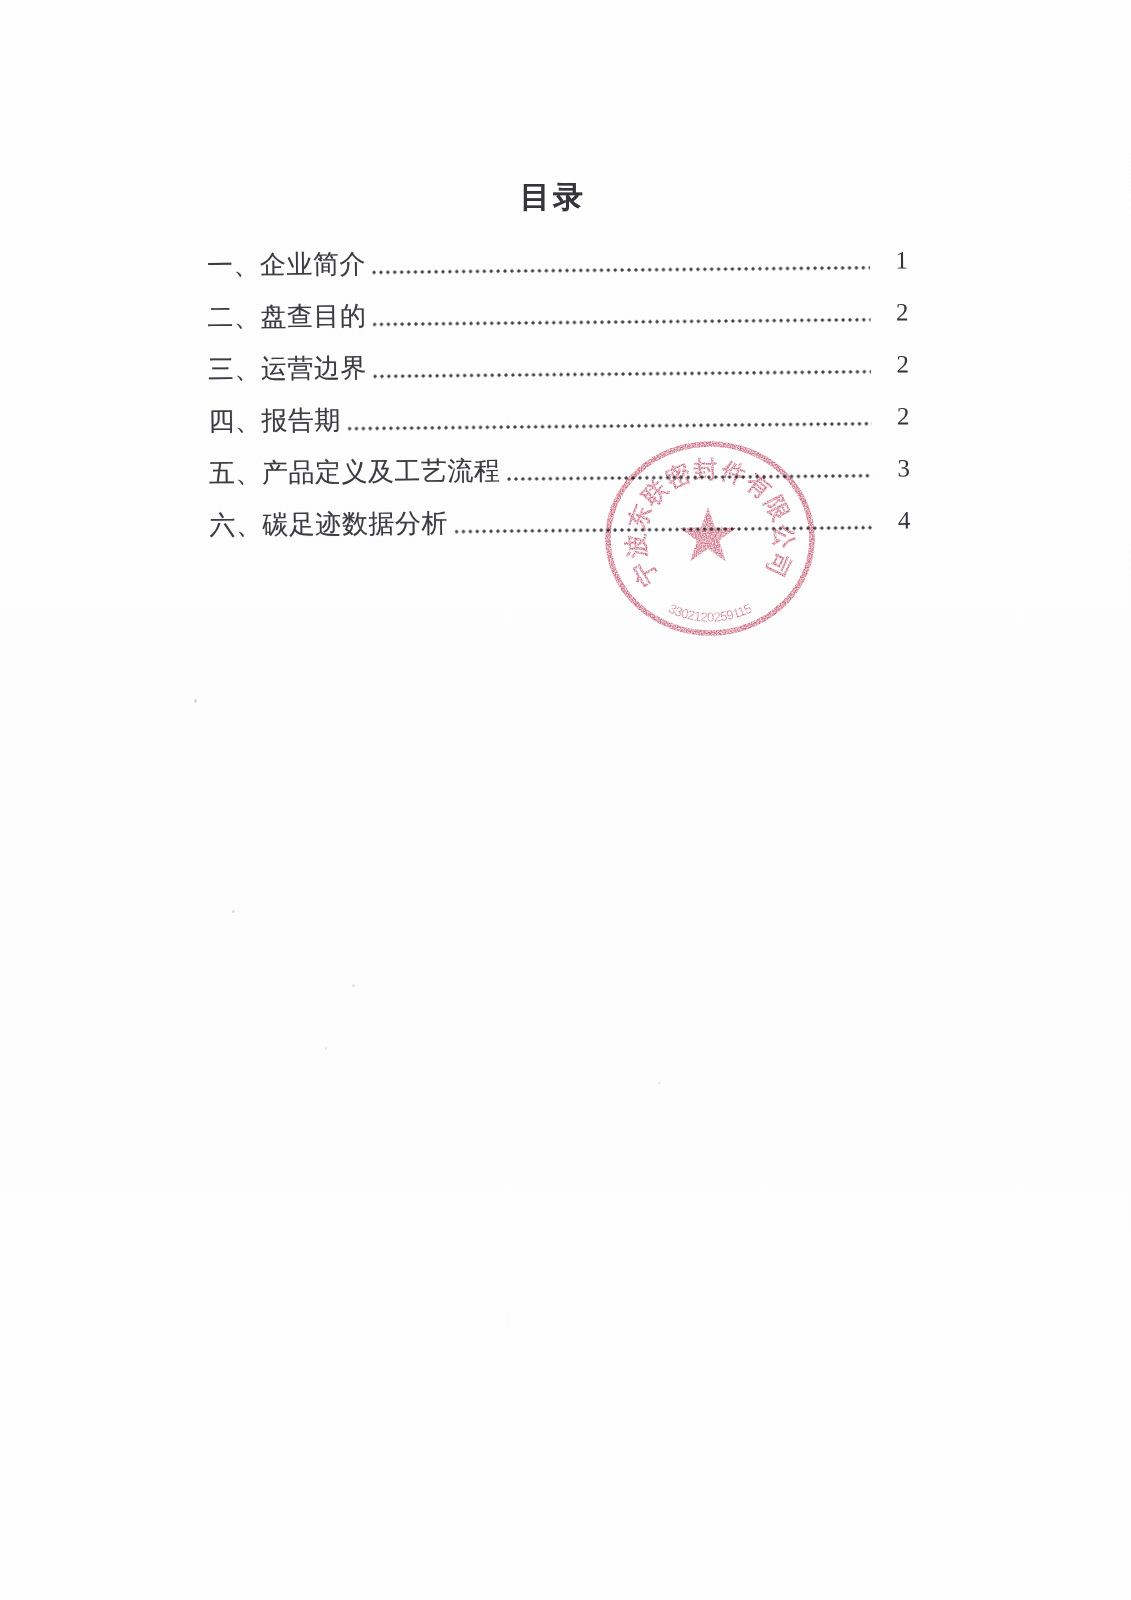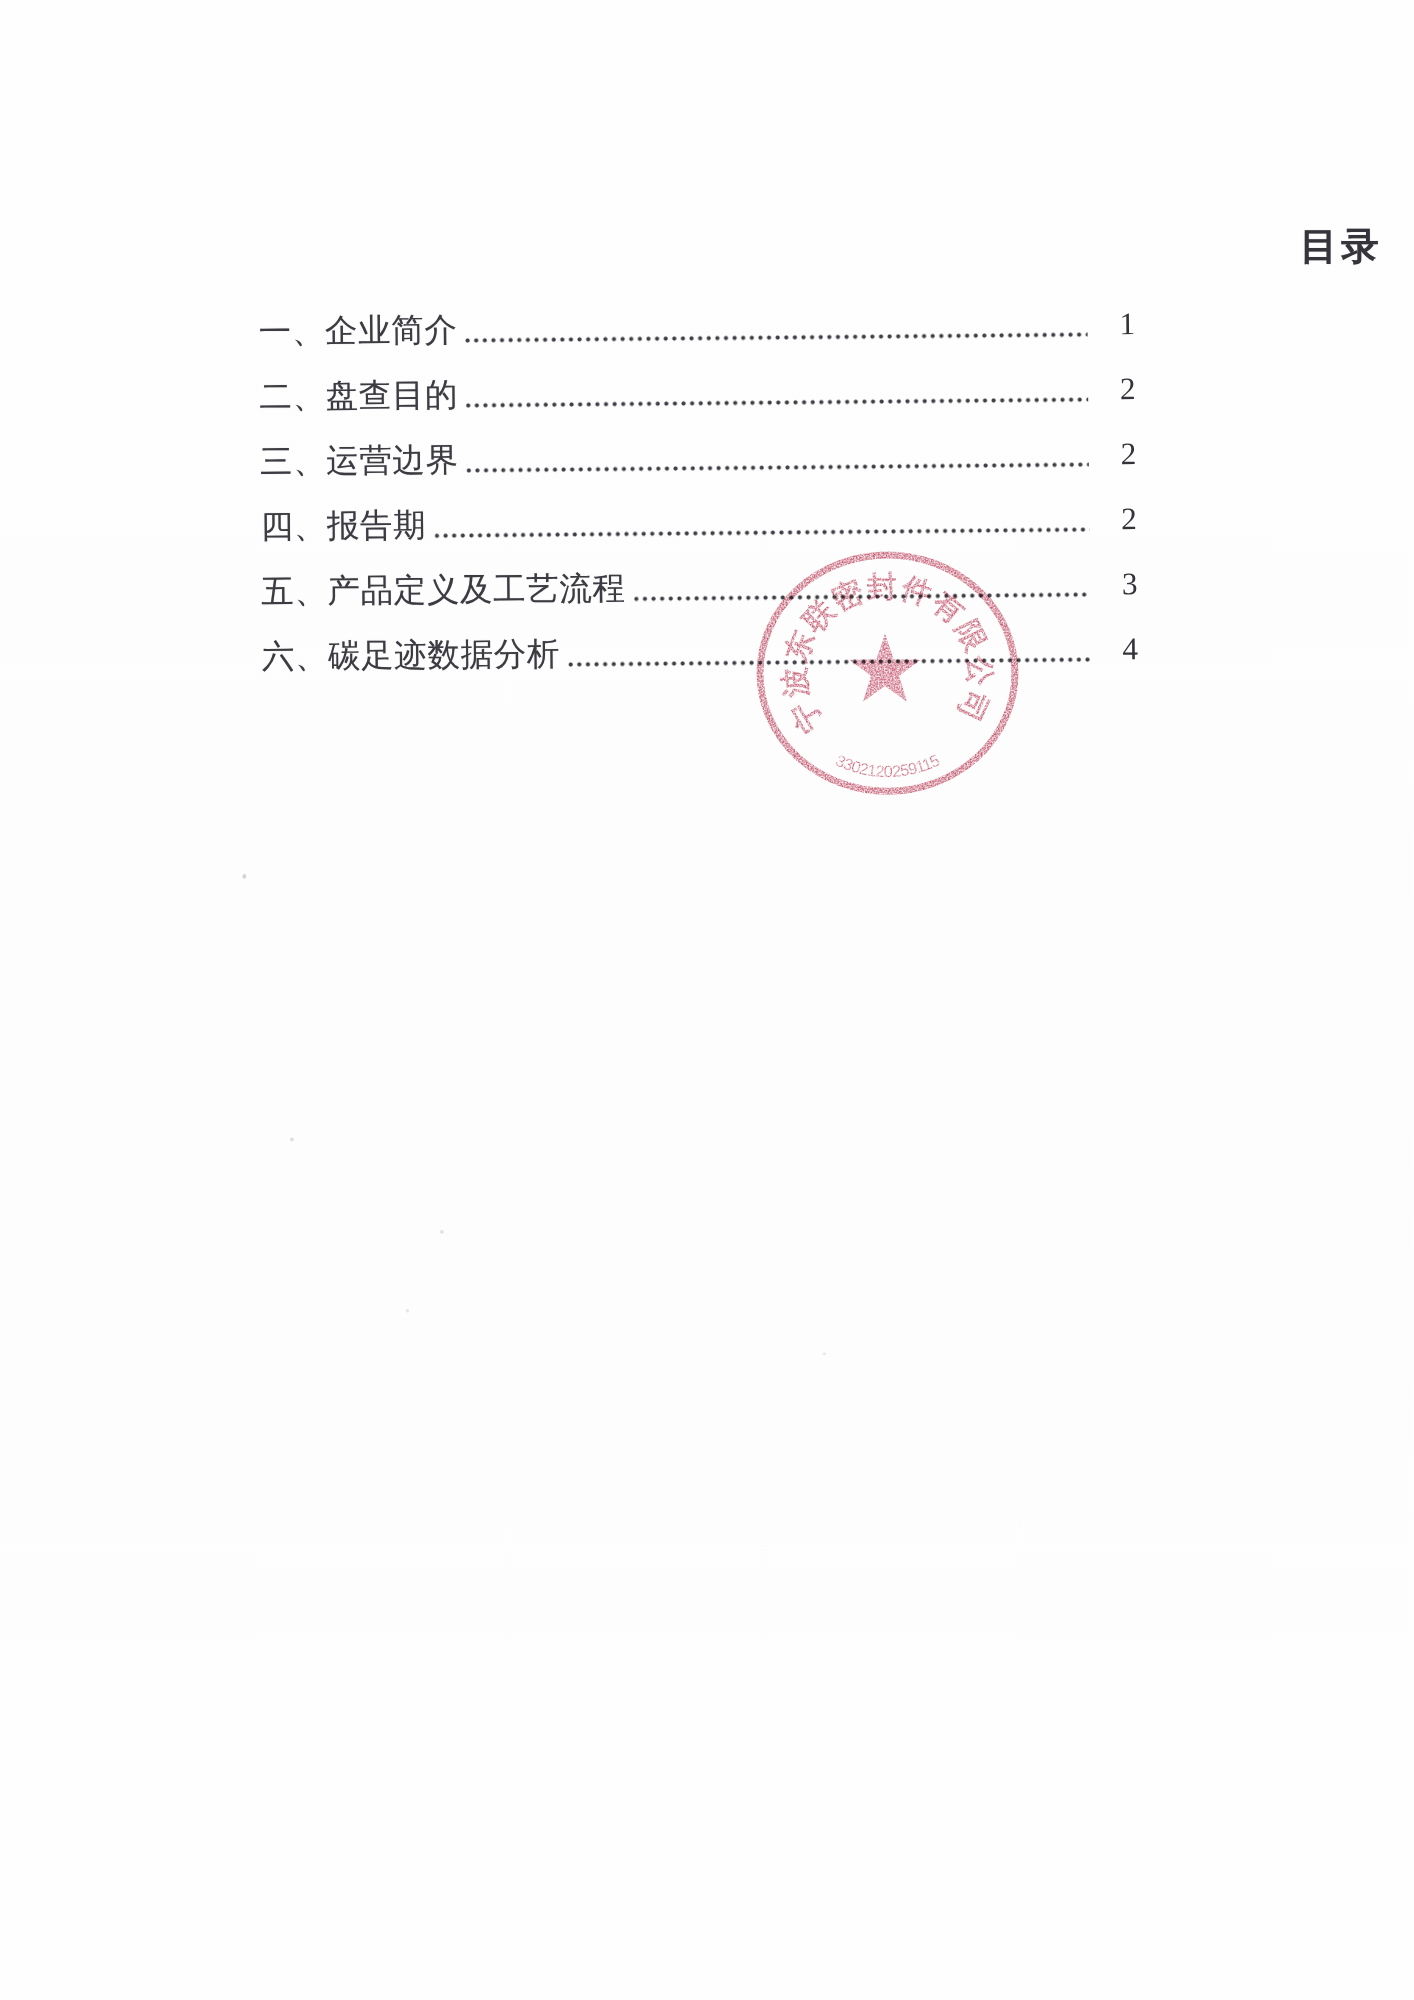--- a/index.html
+++ b/index.html
@@ -12,21 +12,21 @@
     overflow:hidden;
   }
   .page {
     position:absolute; inset:0;
     background:linear-gradient(180deg,#fefefe 0%,#fdfdfd 60%,#fefefe 100%);
   }
   
   .doc-title {
     position:absolute;
     top:177px; left:0; width:1106px;
-    text-align:right;
+    text-align:center;
     font-family:"Liberation Sans","DejaVu Sans",sans-serif;
     font-size:30px; font-weight:bold;
     letter-spacing:3px;
     color:#34343a;
     text-shadow:0 0 .6px rgba(52,52,58,.55);
   }
   
   .toc {
     position:absolute;
     left:207px; top:0;

